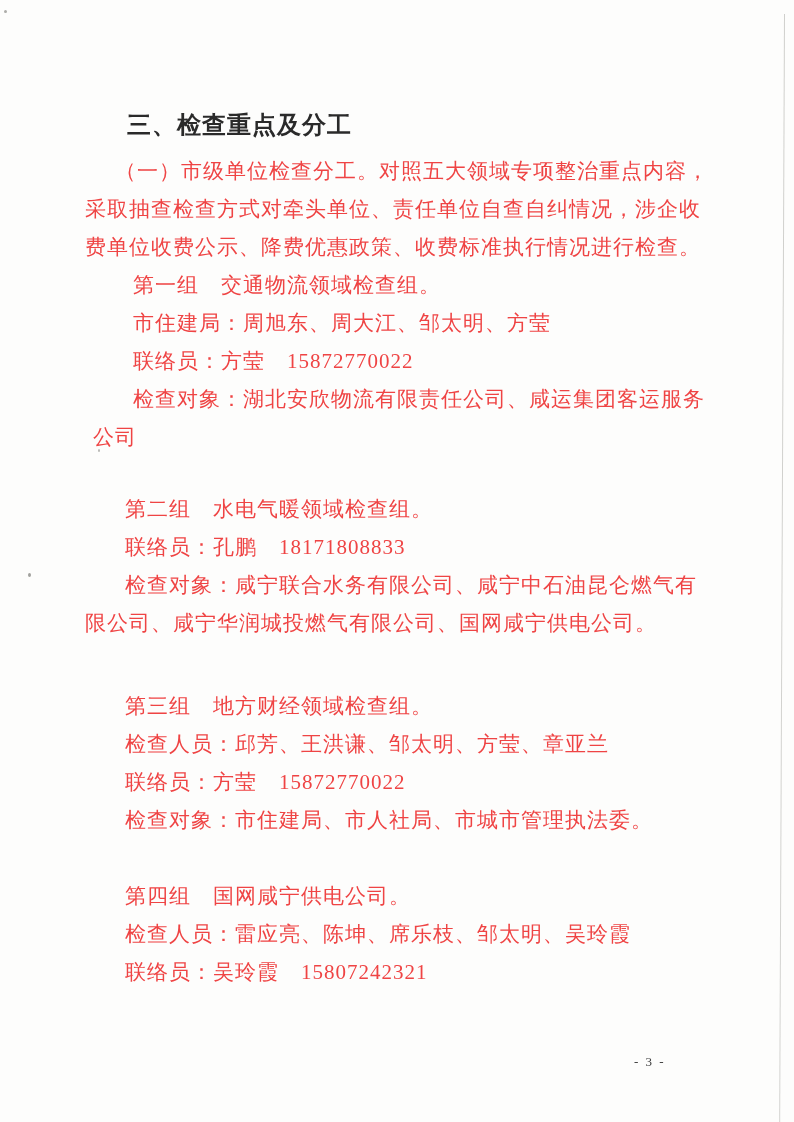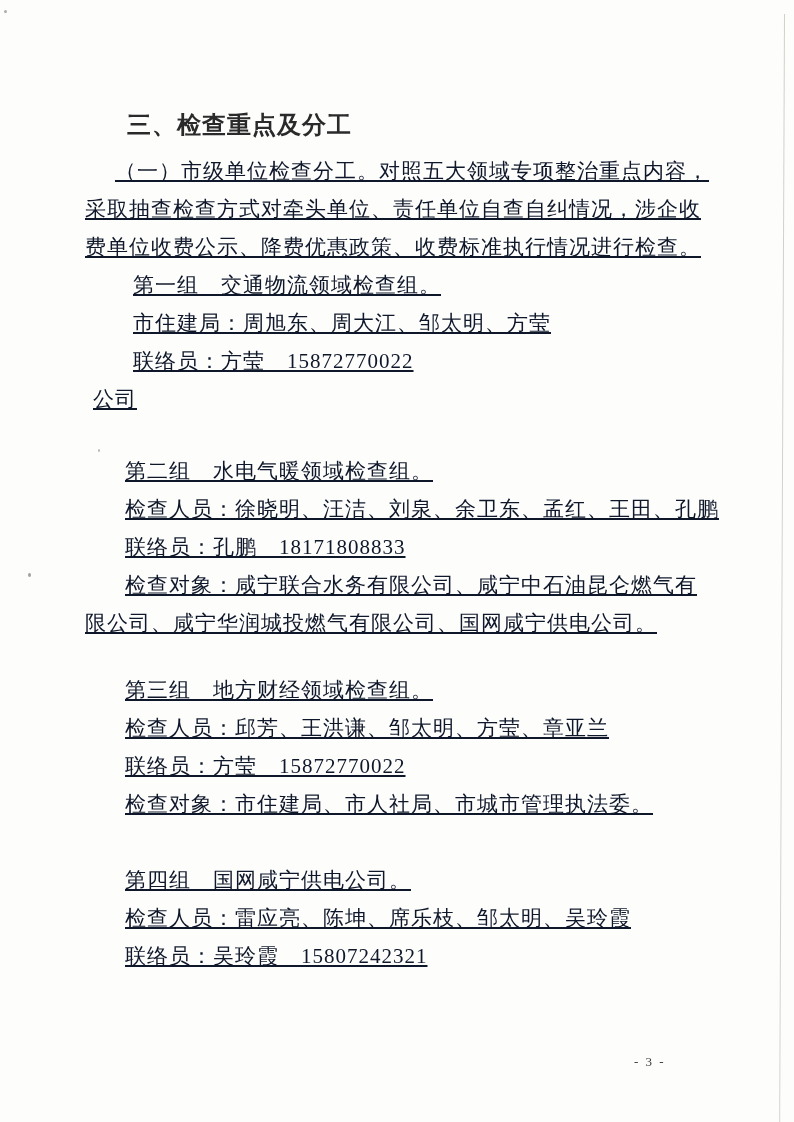--- a/index.html
+++ b/index.html
@@ -35,29 +35,28 @@
     letter-spacing: 1px;
     color: #2a2a2a;
     white-space: nowrap;
   }
   .ln {
     margin: 0;
     font-size: 21px;
     line-height: 38px;
     letter-spacing: 1px;
     white-space: nowrap;
-    color: #0f172a;
-    text-decoration: underline;
+    color: #ef4444;
   }
   .indent { text-indent: 40px; }
   .indent-sm { text-indent: 30px; }
   .intro { margin-top: 8px; }
   .group-1 { margin-top: 0px; margin-left: 8px; }
   .group-2 { margin-top: 34px; }
-  .group-3 { margin-top: 29px; }
+  .group-3 { margin-top: 45px; }
   .group-4 { margin-top: 38px; }
   .page-number {
     position: absolute;
     left: 634px;
     top: 1054px;
     font-size: 13px;
     letter-spacing: 2px;
     color: #3a3a3a;
     font-family: "Liberation Serif", "DejaVu Serif", serif;
   }
@@ -92,26 +91,26 @@
     <div class="intro">
       <p class="ln indent-sm">（一）市级单位检查分工。对照五大领域专项整治重点内容，</p>
       <p class="ln">采取抽查检查方式对牵头单位、责任单位自查自纠情况，涉企收</p>
       <p class="ln">费单位收费公示、降费优惠政策、收费标准执行情况进行检查。</p>
     </div>
 
     <div class="group group-1">
       <p class="ln indent">第一组　交通物流领域检查组。</p>
       <p class="ln indent">市住建局：周旭东、周大江、邹太明、方莹</p>
       <p class="ln indent">联络员：方莹　15872770022</p>
+      <p class="ln indent">检查对象：湖北安欣物流有限责任公司、咸运集团客运服务</p>
       <p class="ln">公司</p>
     </div>
 
     <div class="group group-2">
       <p class="ln indent">第二组　水电气暖领域检查组。</p>
-      <p class="ln indent">检查人员：徐晓明、汪洁、刘泉、余卫东、孟红、王田、孔鹏</p>
       <p class="ln indent">联络员：孔鹏　18171808833</p>
       <p class="ln indent">检查对象：咸宁联合水务有限公司、咸宁中石油昆仑燃气有</p>
       <p class="ln">限公司、咸宁华润城投燃气有限公司、国网咸宁供电公司。</p>
     </div>
 
     <div class="group group-3">
       <p class="ln indent">第三组　地方财经领域检查组。</p>
       <p class="ln indent">检查人员：邱芳、王洪谦、邹太明、方莹、章亚兰</p>
       <p class="ln indent">联络员：方莹　15872770022</p>
       <p class="ln indent">检查对象：市住建局、市人社局、市城市管理执法委。</p>

